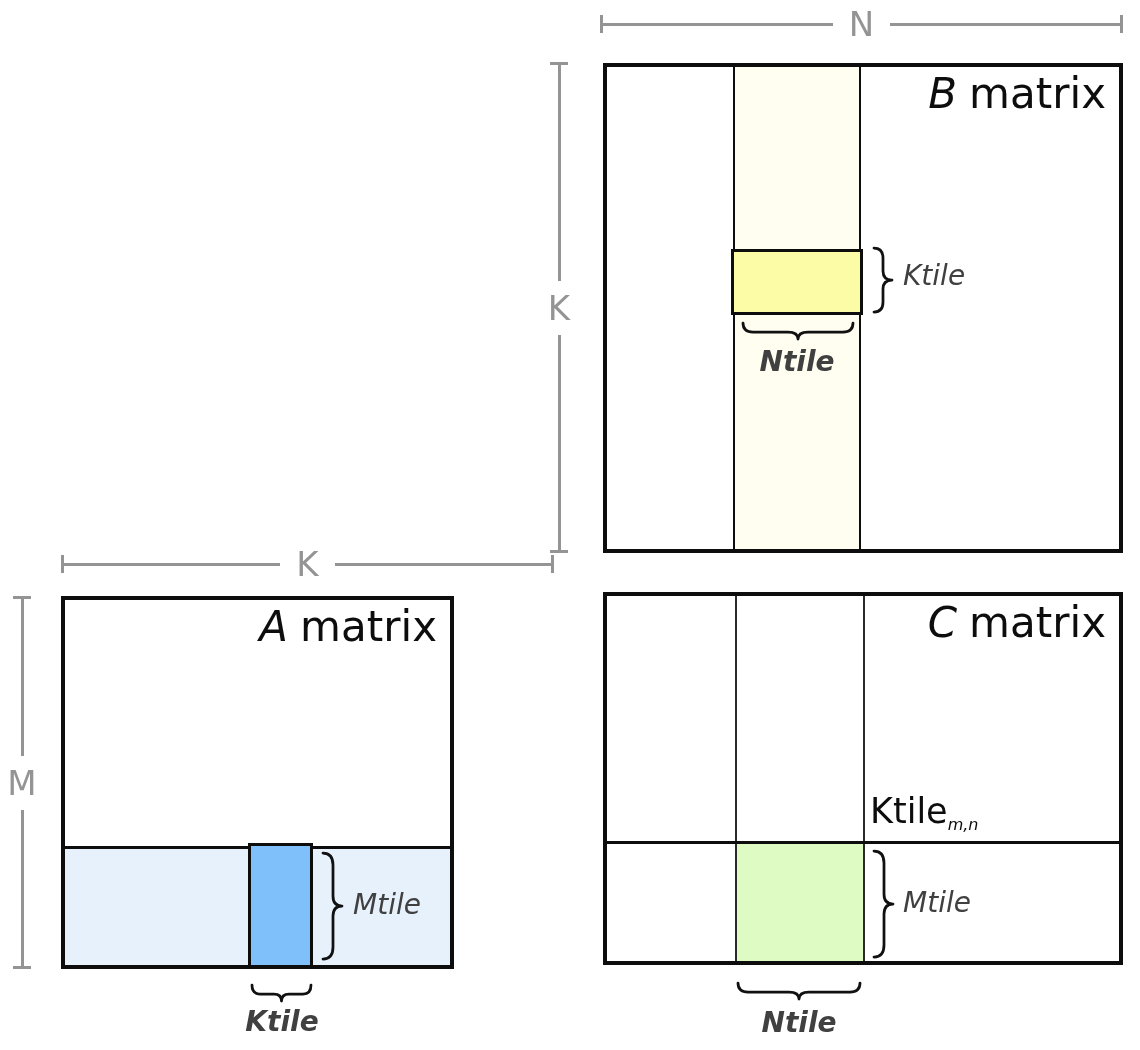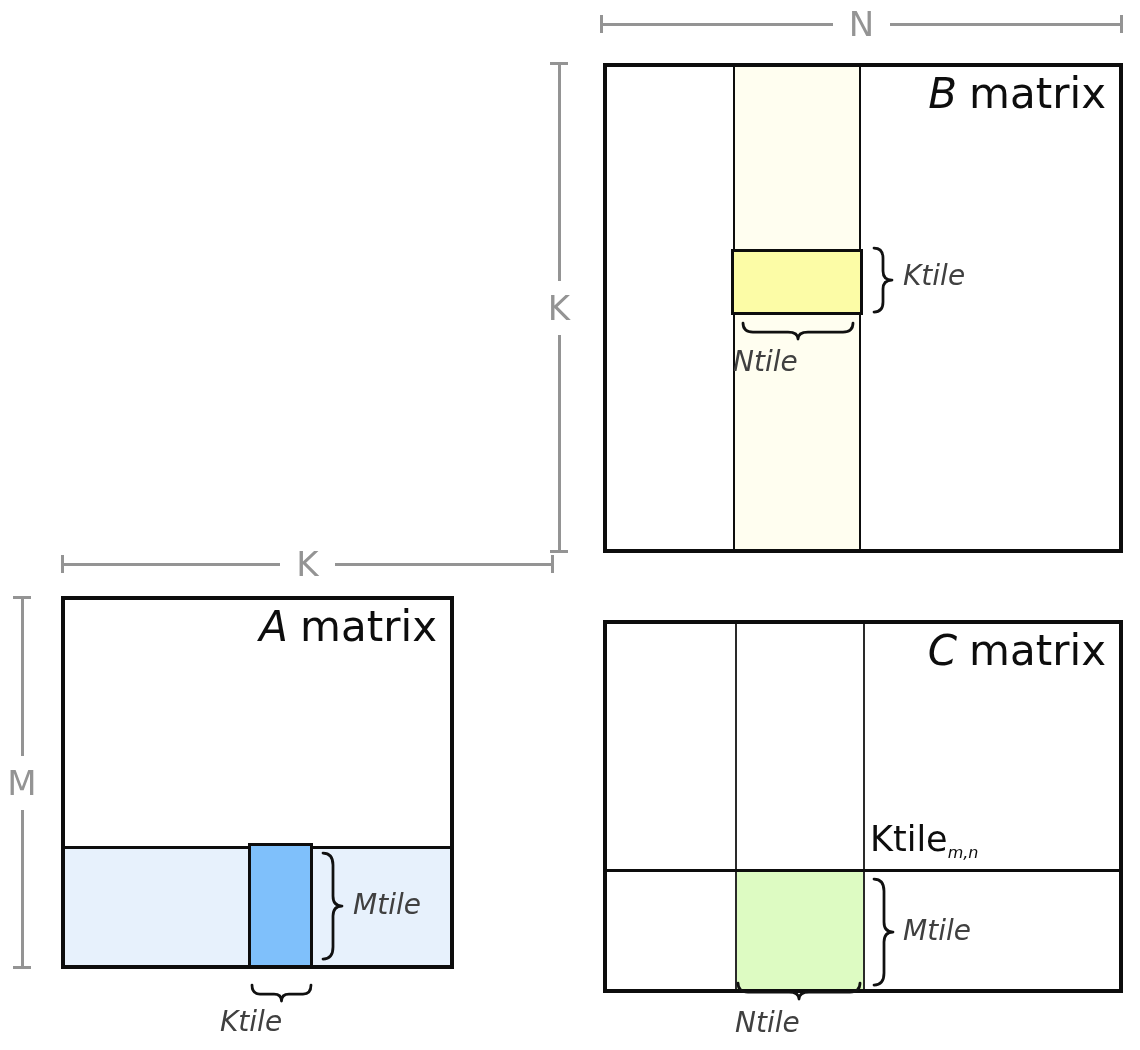--- a/index.html
+++ b/index.html
@@ -66,21 +66,21 @@
     position:absolute; left:263px; top:194px;
     font-size:35px; line-height:1.2; white-space:nowrap;
   }
   .c-block-label .sub { font-size:16px; font-style:italic; vertical-align:-7px; }
 
   
   .tile-label {
     position:absolute; font-size:28px; font-style:italic;
     line-height:1.2; white-space:nowrap; color:#404040;
   }
-  .tile-label.centered { text-align:left; }
+  .tile-label.centered { text-align:center;font-weight:bold; }
 
   .brace { position:absolute; }
   .brace path {
     fill:none; stroke:#111111; stroke-width:2.75;
     stroke-linecap:round; stroke-linejoin:round;
   }
 </style>
 </head>
 <body>
 
@@ -149,21 +149,21 @@
       <path d="M5,3 Q15,3 15,15 L15,46 Q15,56 24,56 Q15,56 15,66 L15,97 Q15,109 5,109"></path>
     </svg>
     <div class="tile-label" style="left:288px; top:288px;">Mtile</div>
   </div>
 
   <svg class="brace" style="left:250px; top:982px;" width="63" height="22" viewBox="0 0 63 22">
     <path d="M2,3 Q2,12 10,12 L24,12 Q31.5,12 31.5,19 Q31.5,12 39,12 L53,12 Q61,12 61,3"></path>
   </svg>
   <div class="tile-label centered" style="left:220px; top:1005px; width:124px;">Ktile</div>
 
-  <div class="matrix" style="left:603px; top:620px; width:520px; height:373px;">
+  <div class="matrix" style="left:603px; top:592px; width:520px; height:373px;">
     <div class="c-vline v1"></div>
     <div class="c-vline v2"></div>
     <div class="c-divider"></div>
     <div class="c-tile" style="background-color: rgb(221, 251, 194);"></div>
 
     <div class="matrix-title">
       <span class="letter">C</span><span class="word">matrix</span>
     </div>
 
     <div class="c-block-label">

